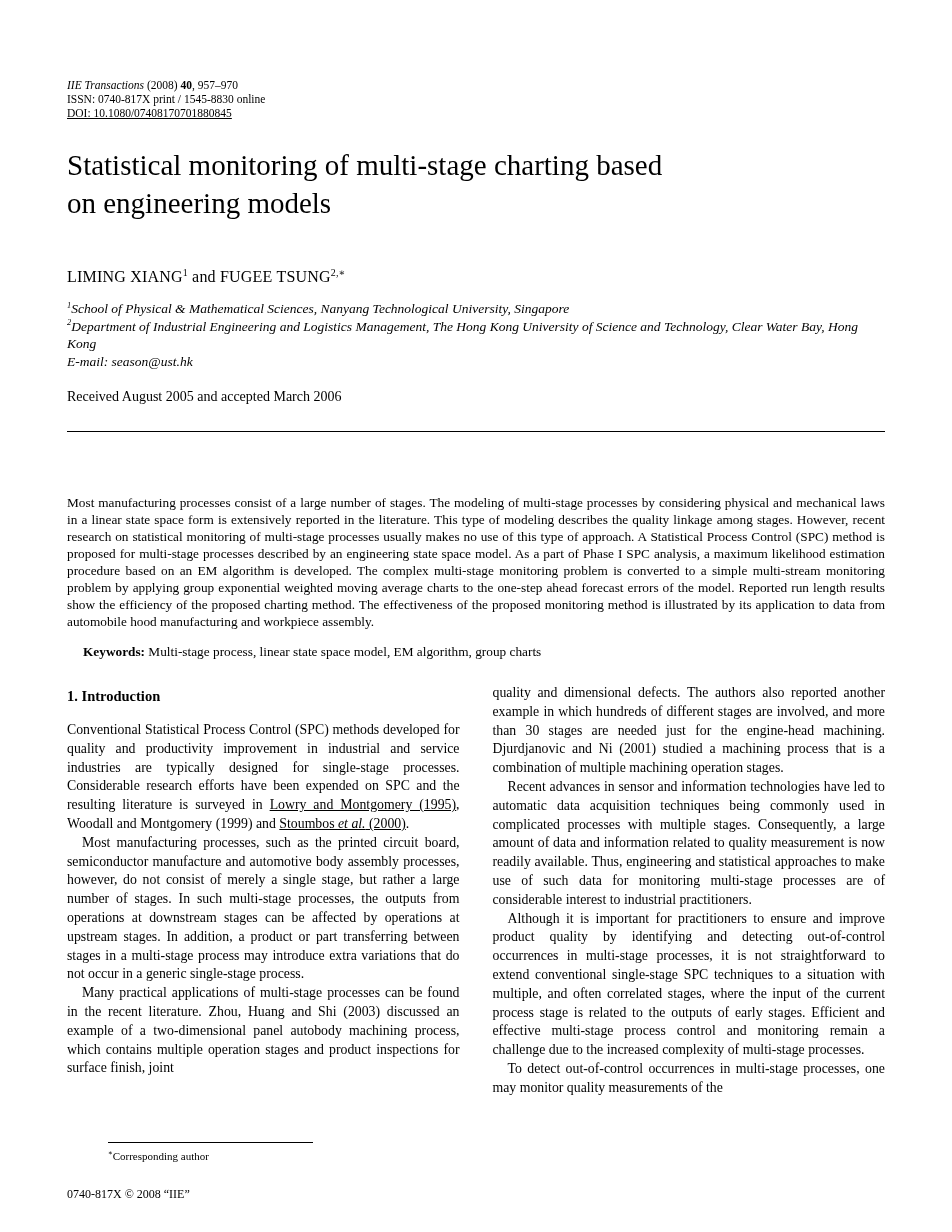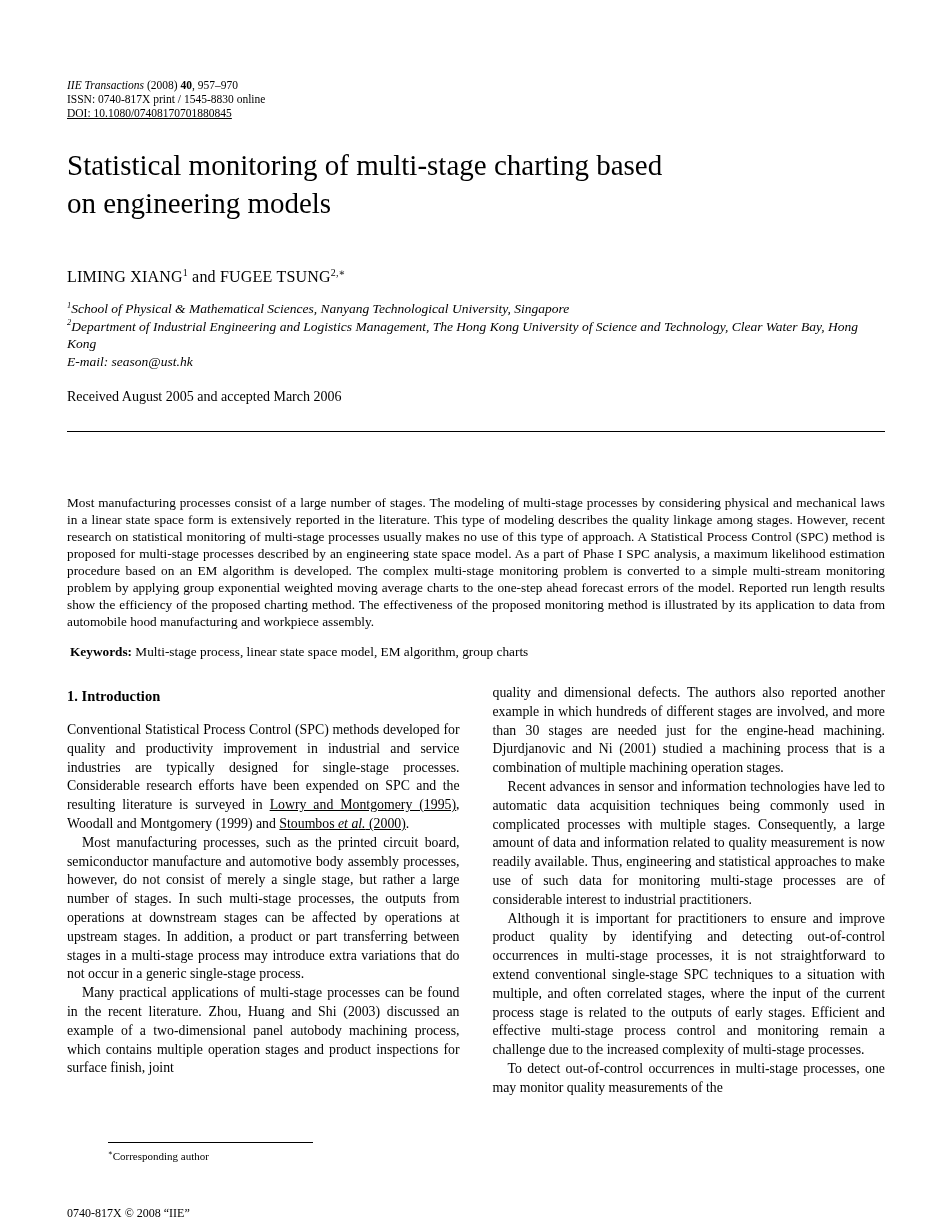--- a/index.html
+++ b/index.html
@@ -36,21 +36,21 @@
   .received { margin-top: 19px; font-size: 14px; }
   
   .rule { border: none; border-top: 1.4px solid #000; margin: 26px 0 0 0; }
   
   .abstract {
     margin: 62px 0 0 0;
     font-size: 13.3px;
     line-height: 17px;
     text-align: justify;
   }
-  .keywords { margin: 13px 0 0 3px; font-size: 13.3px; line-height: 17px; }
+  .keywords { margin: 13px 0 0 16px; font-size: 13.3px; line-height: 17px; }
   
   .columns {
     display: flex;
     gap: 33px;
     margin-top: 24px;
     min-height: 478px;
     justify-content: flex-end;
   }
   .col { flex: 1 1 0; display: flex; flex-direction: column; min-width: 0; }
   h2.section-heading { font-size: 14.5px; margin: 4px 0 16px 0; }
@@ -58,21 +58,21 @@
     margin: 0;
     font-size: 13.8px;
     line-height: 18.8px;
     text-align: justify;
   }
   p.body.indent { text-indent: 15px; }
   
   .footnote { margin-top: auto; padding-top: 10px; font-size: 11px; margin-left: 41px; }
   .footnote-rule { width: 205px; border-top: 1px solid #000; margin-bottom: 7px; }
   
-  .page-footer { margin-top: 44px; font-size: 12px; }
+  .page-footer { margin-top: 25px; font-size: 12px; }
 </style>
 </head>
 <body>
 
 <div class="page">
 
   <header>
     <div class="meta-line"><span class="seg-italic">IIE Transactions</span><span> (2008) </span><span class="seg-bold">40</span><span>, 957–970</span></div>
     <div class="meta-line">ISSN: 0740-817X print / 1545-8830 online</div>
     <div class="meta-line doi">DOI: 10.1080/07408170701880845</div>

